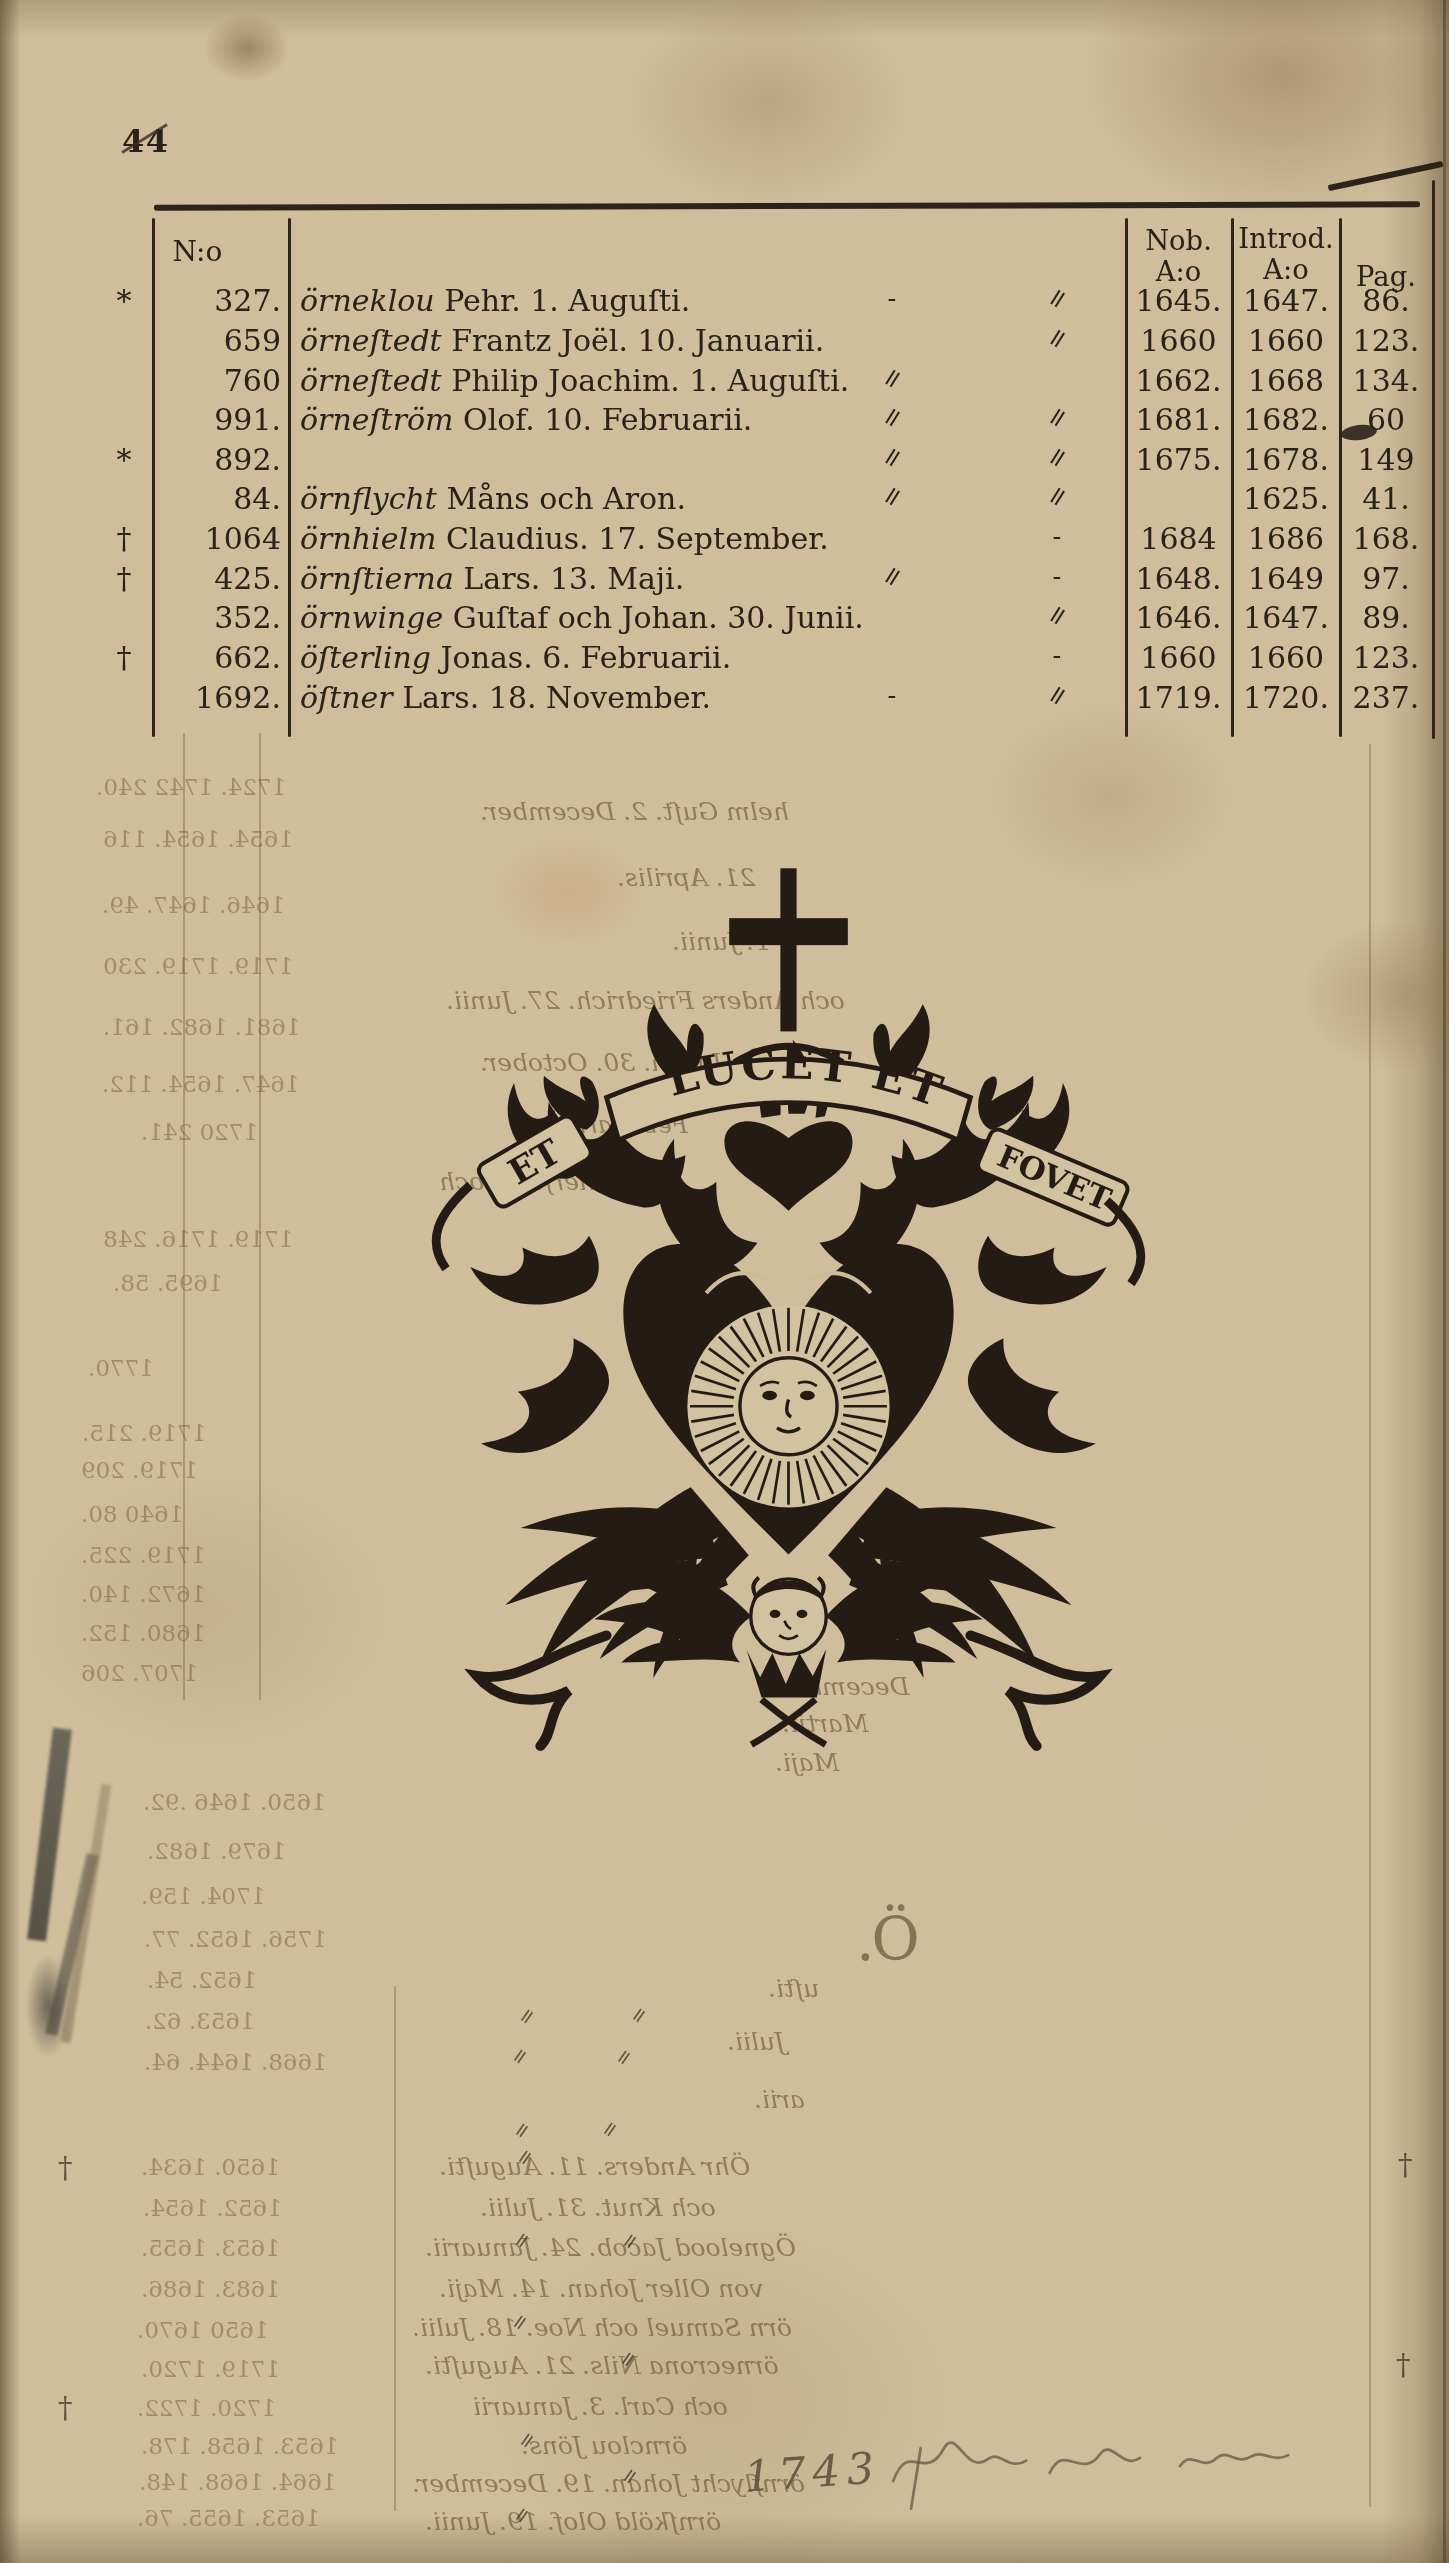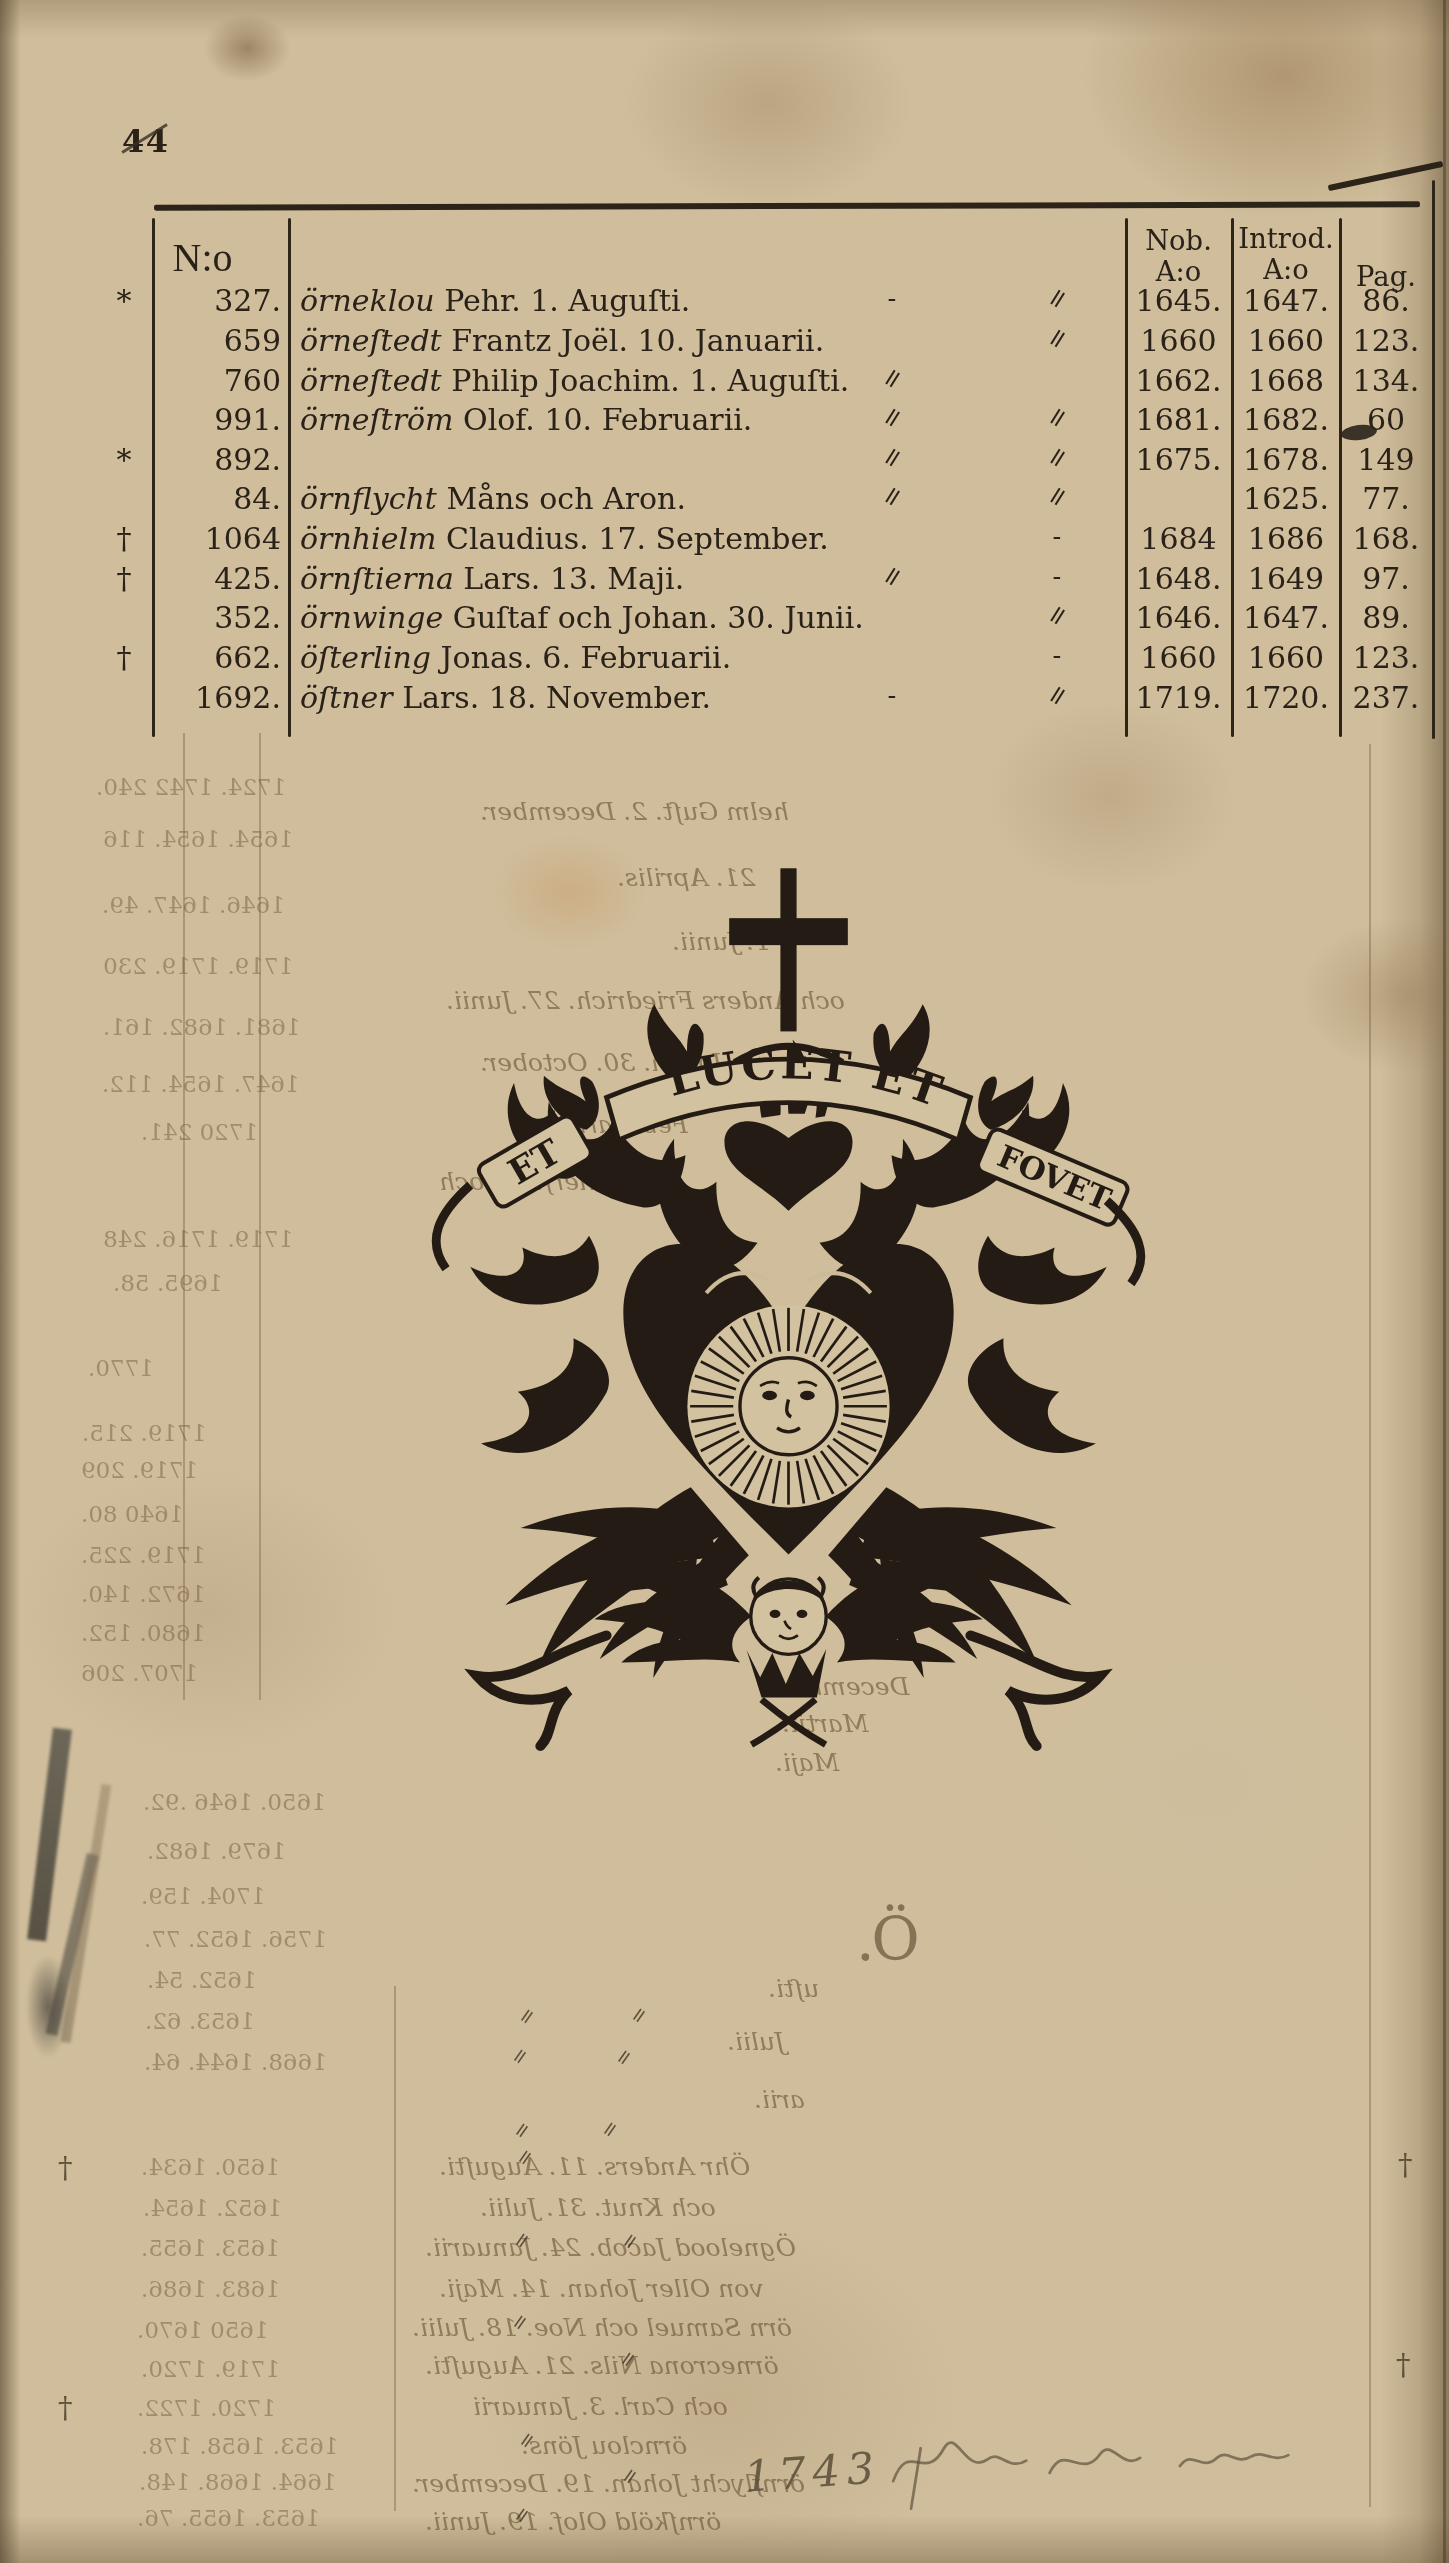--- a/index.html
+++ b/index.html
@@ -61,21 +61,21 @@
   <div class="abs rule" style="left:154px;top:203px;width:1266px;height:6.2px;transform:rotate(-0.15deg);"></div>
   <div class="abs rule" style="left:1327px;top:173px;width:117px;height:5.5px;transform:rotate(-12deg);"></div>
 
   <div class="abs vrule" style="left:152px;top:218px;height:519px;"></div>
   <div class="abs vrule" style="left:288px;top:218px;height:519px;"></div>
   <div class="abs vrule" style="left:1125px;top:218px;height:519px;"></div>
   <div class="abs vrule" style="left:1231px;top:218px;height:519px;"></div>
   <div class="abs vrule" style="left:1339px;top:218px;height:519px;"></div>
   <div class="abs vrule" style="left:1432px;top:180px;height:559px;"></div>
 
-  <div class="abs colhead" style="left:163px;top:236px;width:118px;font-size:40px;text-align:left;padding-left:9.6px;font-family:Liberation Serif, serif;">N:o</div>
+  <div class="abs colhead" style="left:163px;top:236px;width:118px;font-size:28px;text-align:left;padding-left:9.6px;">N:o</div>
   <div class="abs colhead" style="left:1130px;top:226px;width:97px;">
     <div>Nob.</div>
     <div>A:o</div>
   </div>
   <div class="abs colhead" style="left:1235px;top:224px;width:102px;">
     <div>Introd.</div>
     <div>A:o</div>
   </div>
   <div class="abs colhead" style="left:1343px;top:262px;width:86px;">Pag.</div>
 
@@ -130,21 +130,21 @@
       <span class="pag">149</span>
     </div>
       <div class="row" style="top: 481px;">
       <span class="sym"></span>
       <span class="no">84.</span>
       <span class="name"><span class="surname">örnflycht</span><span class="detail"> Måns och Aron.</span></span>
       <span class="mk1 rot">=</span>
       <span class="mk2 rot">=</span>
       <span class="nob"></span>
       <span class="introd">1625.</span>
-      <span class="pag">77.</span>
+      <span class="pag">41.</span>
     </div>
       <div class="row" style="top: 521px;">
       <span class="sym">†</span>
       <span class="no">1064</span>
       <span class="name"><span class="surname">örnhielm</span><span class="detail"> Claudius. 17. September.</span></span>
       <span class="mk1"></span>
       <span class="mk2">-</span>
       <span class="nob">1684</span>
       <span class="introd">1686</span>
       <span class="pag">168.</span>

